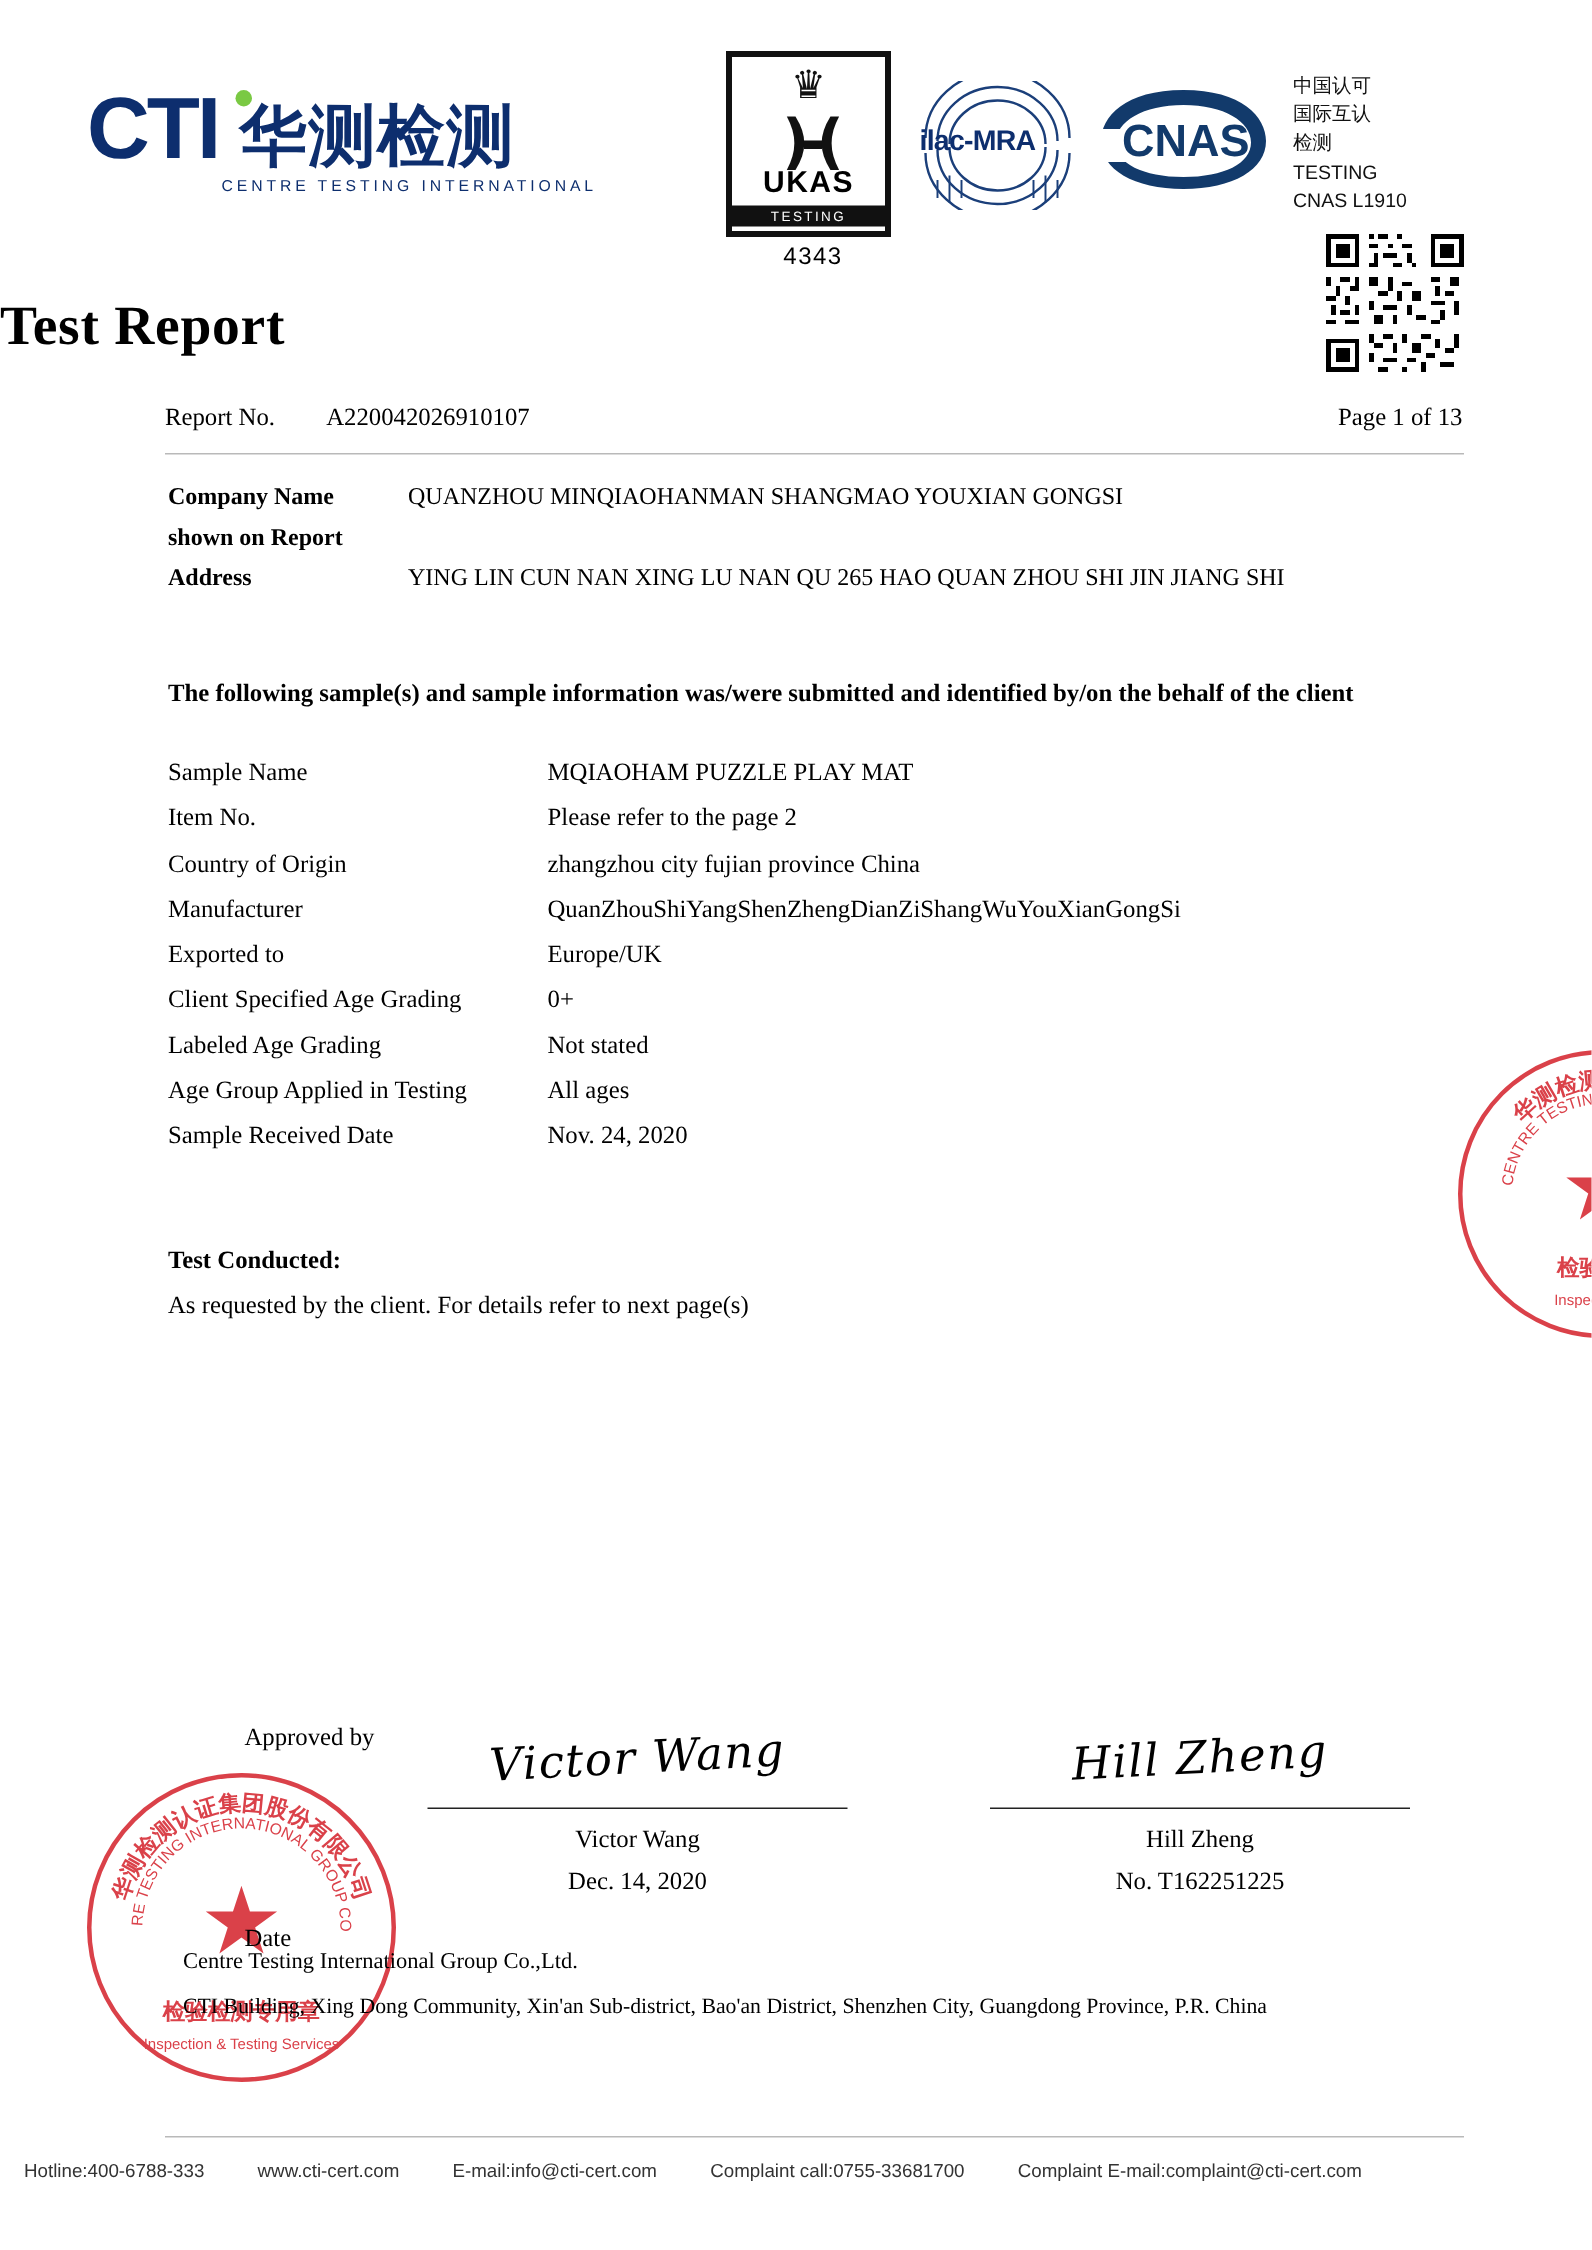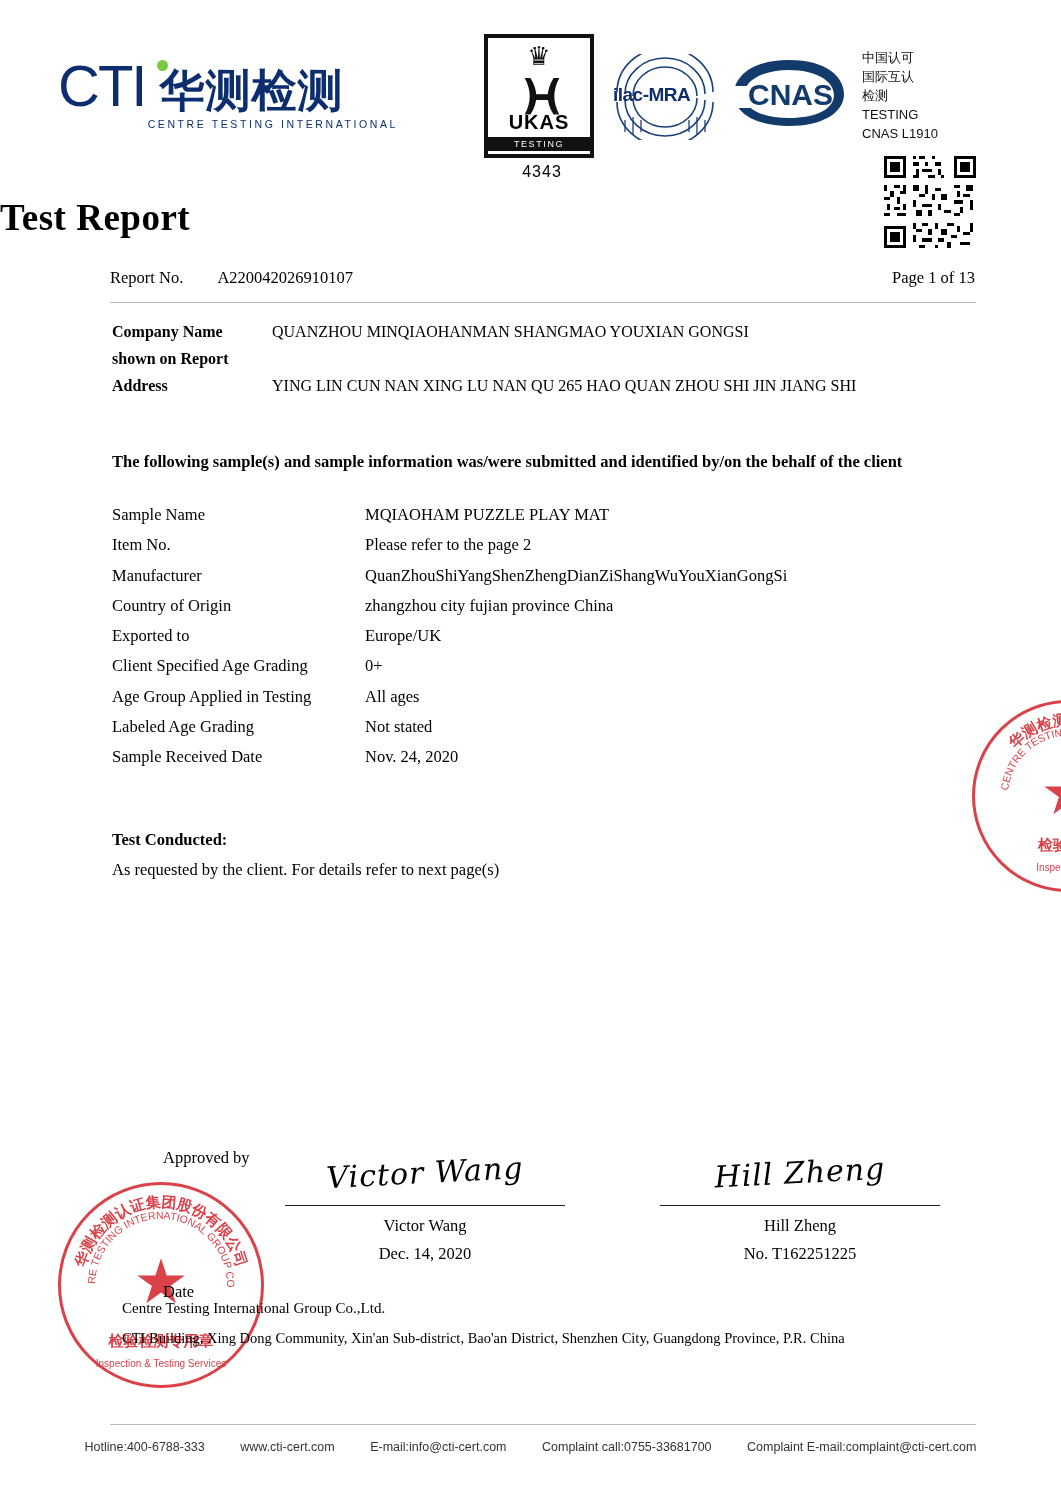--- a/index.html
+++ b/index.html
@@ -32,21 +32,21 @@
     top: 40px;
     width: 340px;
   }
   .cti-row {
     display: flex;
     align-items: flex-end;
   }
   .cti-mark {
     position: relative;
     font-family: "Liberation Sans", sans-serif;
-    font-weight: normal;
+    font-weight: bold;
     font-size: 58px;
     letter-spacing: -2px;
     color: #0d2e6e;
     line-height: 0.95;
     text-align: center;
   }
   .cti-dot {
     position: absolute;
     width: 11px;
     height: 11px;
@@ -345,21 +345,21 @@
     top: 1330px;
     font-size: 14.5px;
     width: 850px;
   }
 
   .footer-bar {
     position: absolute;
     top: 1440px;
     left: 0;
     width: 1061px;
-    text-align: center;
+    text-align: left;
     font-family: "Liberation Sans", sans-serif;
     font-size: 12.5px;
     color: #333;
   }
   .footer-bar span { margin: 0 16px; }
 
   
   .stamp {
     position: absolute;
     border: 3px solid #d4202a;
@@ -600,42 +600,42 @@
 <div class="samples">
   <div class="row">
     <div class="k">Sample Name</div>
     <div class="v">MQIAOHAM PUZZLE PLAY MAT</div>
   </div>
   <div class="row">
     <div class="k">Item No.</div>
     <div class="v">Please refer to the page 2</div>
   </div>
   <div class="row">
+    <div class="k">Country of Origin</div>
+    <div class="v">zhangzhou city fujian province China</div>
+  </div>
+  <div class="row">
     <div class="k">Manufacturer</div>
     <div class="v">QuanZhouShiYangShenZhengDianZiShangWuYouXianGongSi</div>
   </div>
   <div class="row">
-    <div class="k">Country of Origin</div>
-    <div class="v">zhangzhou city fujian province China</div>
-  </div>
-  <div class="row">
     <div class="k">Exported to</div>
     <div class="v">Europe/UK</div>
   </div>
   <div class="row">
     <div class="k">Client Specified Age Grading</div>
     <div class="v">0+</div>
   </div>
   <div class="row">
+    <div class="k">Labeled Age Grading</div>
+    <div class="v">Not stated</div>
+  </div>
+  <div class="row">
     <div class="k">Age Group Applied in Testing</div>
     <div class="v">All ages</div>
-  </div>
-  <div class="row">
-    <div class="k">Labeled Age Grading</div>
-    <div class="v">Not stated</div>
   </div>
   <div class="row">
     <div class="k">Sample Received Date</div>
     <div class="v">Nov. 24, 2020</div>
   </div>
 </div>
 
 <div class="conducted-title">Test Conducted:</div>
 <div class="conducted-body">As requested by the client. For details refer to next page(s)</div>
 

